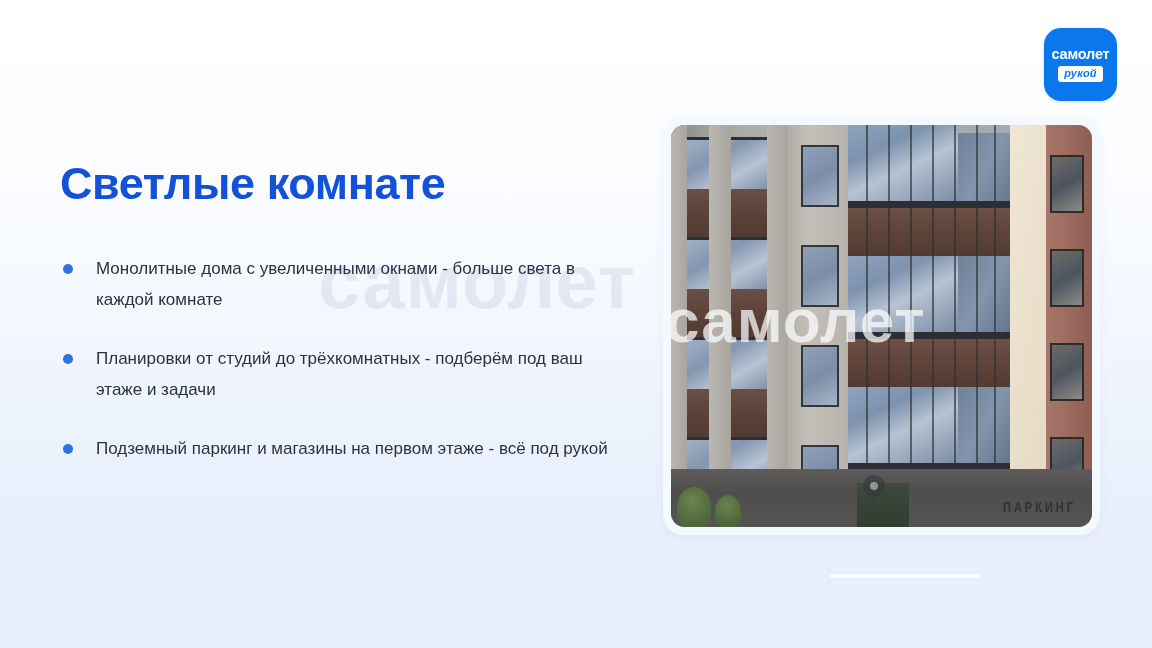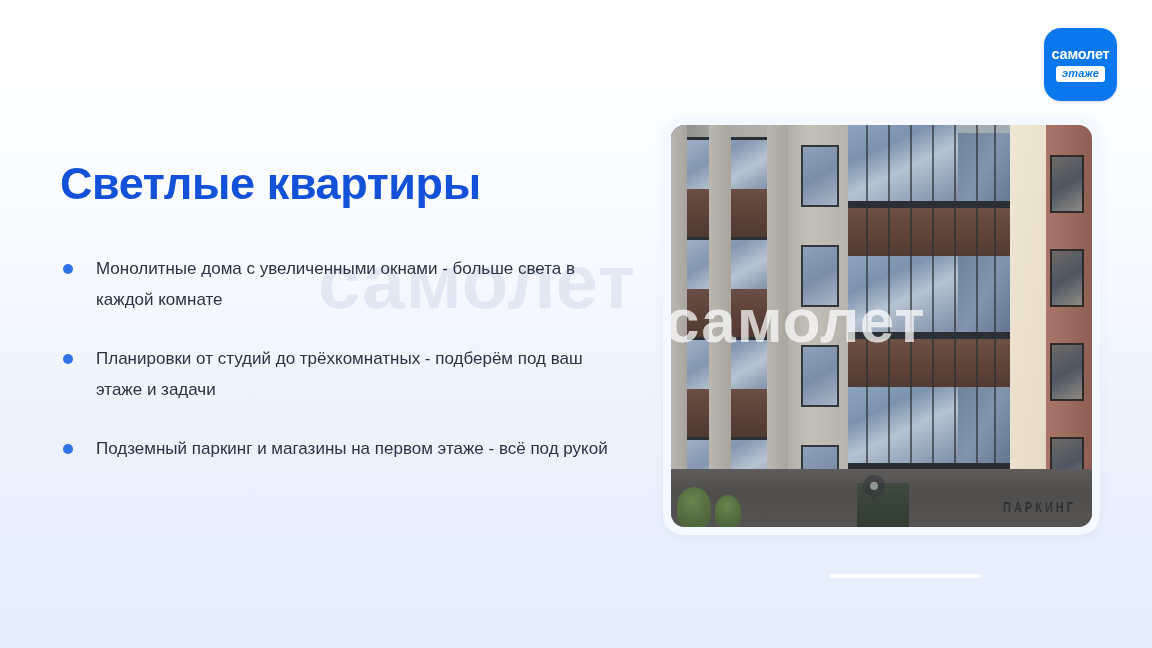--- a/index.html
+++ b/index.html
@@ -381,25 +381,25 @@
 <div class="slide">
 
   <div class="wm-samolet">самолет</div>
 
   <div class="wm-cian">
     <div class="wm-cian-bar"></div>
   </div>
 
   <div class="logo">
     <div class="logo-word">самолет</div>
-    <div class="logo-pill">этаже</div>
+    <div class="logo-pill">рукой</div>
   </div>
 
   <div class="content">
-    <h1 class="title">Светлые квартиры</h1>
+    <h1 class="title">Светлые комнате</h1>
 
     <ul class="bullets">
       <li class="bullet">
         <span class="bullet-dot"></span>
         <span>Монолитные дома с увеличенными окнами - больше света в каждой комнате</span>
       </li>
       <li class="bullet">
         <span class="bullet-dot"></span>
         <span>Планировки от студий до трёхкомнатных - подберём под ваш этаже и задачи</span>
       </li>

